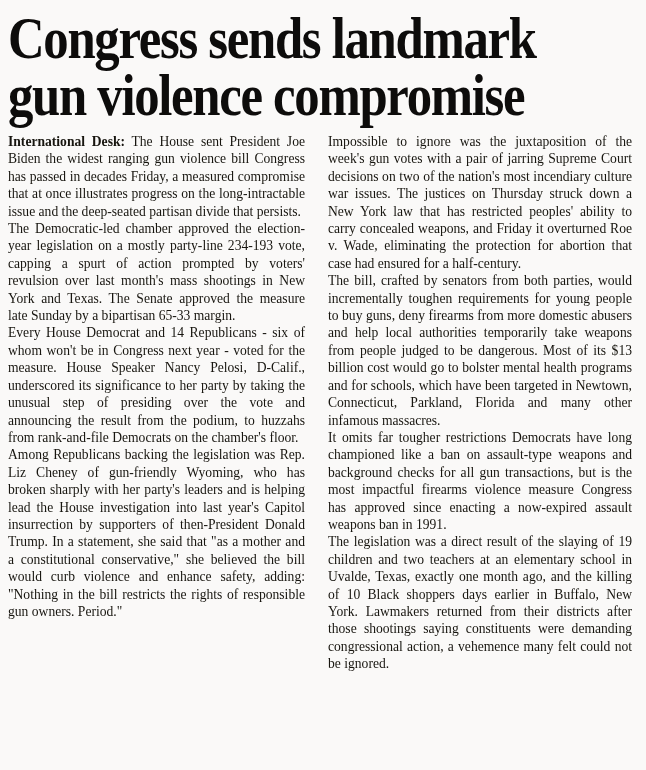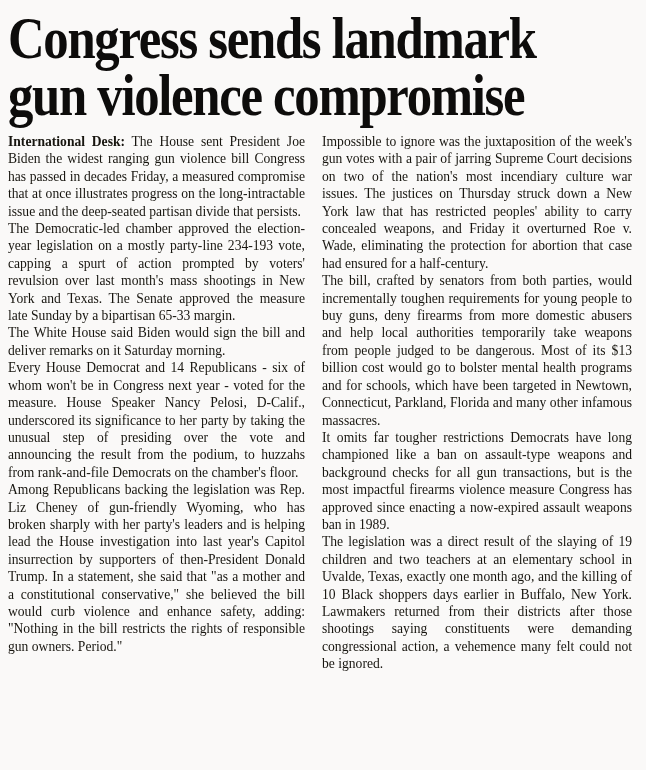--- a/index.html
+++ b/index.html
@@ -26,21 +26,21 @@
     font-weight: 700;
     font-size: 59px;
     line-height: 57px;
     letter-spacing: -1.5px;
     transform: scaleX(0.86);
     transform-origin: 0 50%;
     color: #0d0c0b;
   }
   .cols {
     display: flex;
-    gap: 17px;
+    gap: 23px;
     margin-top: 9px;
   }
   .col {
     text-align: justify;
     font-size: 13.6px;
     line-height: 17.4px;
     color: #17150f;
   }
   .col-left  { width: 297px; flex: 0 0 297px; }
   .col-right { width: 312px; flex: 1; }
@@ -55,27 +55,26 @@
   <h1 class="headline">
     <span class="hl">Congress sends landmark</span>
     <span class="hl">gun violence compromise</span>
   </h1>
 
   <div class="cols">
 
     <div class="col col-left">
       <p><span class="dateline">International Desk:</span><span> The House sent President Joe Biden the widest ranging gun violence bill Congress has passed in decades Friday, a measured compromise that at once illustrates progress on the long-intractable issue and the deep-seated partisan divide that persists.</span></p>
       <p>The Democratic-led chamber approved the election-year legislation on a mostly party-line 234-193 vote, capping a spurt of action prompted by voters' revulsion over last month's mass shootings in New York and Texas. The Senate approved the measure late Sunday by a bipartisan 65-33 margin.</p>
-      <p>The White House said Biden would sign the bill and deliver remarks on it Saturday morning.</p>
       <p>Every House Democrat and 14 Republicans - six of whom won't be in Congress next year - voted for the measure. House Speaker Nancy Pelosi, D-Calif., underscored its significance to her party by taking the unusual step of presiding over the vote and announcing the result from the podium, to huzzahs from rank-and-file Democrats on the chamber's floor.</p>
       <p>Among Republicans backing the legislation was Rep. Liz Cheney of gun-friendly Wyoming, who has broken sharply with her party's leaders and is helping lead the House investigation into last year's Capitol insurrection by supporters of then-President Donald Trump. In a statement, she said that "as a mother and a constitutional conservative," she believed the bill would curb violence and enhance safety, adding: "Nothing in the bill restricts the rights of responsible gun owners. Period."</p>
     </div>
 
     <div class="col col-right">
       <p>Impossible to ignore was the juxtaposition of the week's gun votes with a pair of jarring Supreme Court decisions on two of the nation's most incendiary culture war issues. The justices on Thursday struck down a New York law that has restricted peoples' ability to carry concealed weapons, and Friday it overturned Roe v. Wade, eliminating the protection for abortion that case had ensured for a half-century.</p>
       <p>The bill, crafted by senators from both parties, would incrementally toughen requirements for young people to buy guns, deny firearms from more domestic abusers and help local authorities temporarily take weapons from people judged to be dangerous. Most of its $13 billion cost would go to bolster mental health programs and for schools, which have been targeted in Newtown, Connecticut, Parkland, Florida and many other infamous massacres.</p>
-      <p>It omits far tougher restrictions Democrats have long championed like a ban on assault-type weapons and background checks for all gun transactions, but is the most impactful firearms violence measure Congress has approved since enacting a now-expired assault weapons ban in 1989.</p>
+      <p>It omits far tougher restrictions Democrats have long championed like a ban on assault-type weapons and background checks for all gun transactions, but is the most impactful firearms violence measure Congress has approved since enacting a now-expired assault weapons ban in 1991.</p>
       <p>The legislation was a direct result of the slaying of 19 children and two teachers at an elementary school in Uvalde, Texas, exactly one month ago, and the killing of 10 Black shoppers days earlier in Buffalo, New York. Lawmakers returned from their districts after those shootings saying constituents were demanding congressional action, a vehemence many felt could not be ignored.</p>
     </div>
 
   </div>
 
 </div>
 
 </body></html>

